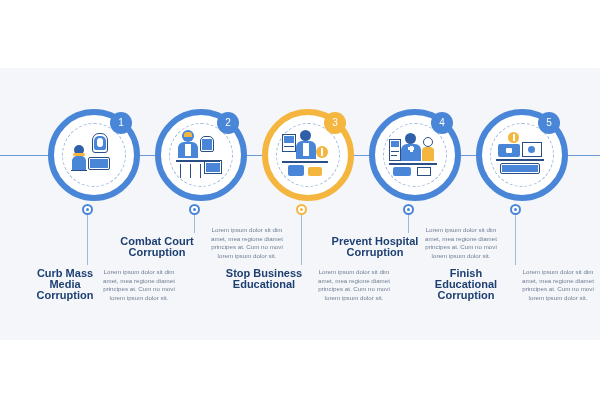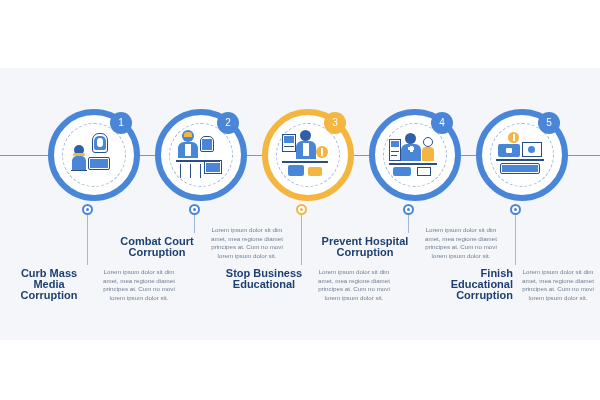--- a/index.html
+++ b/index.html
@@ -157,21 +157,21 @@
       <div class="sh blue-fill" style="left:2px; top:25px; width:14px; height:14px; border-radius:5px 5px 0 0;"></div>
       <div class="sh ln" style="left:1px; top:39px; width:16px; height:1px;"></div>
       <div class="sh outl" style="left:18px; top:26px; width:22px; height:13px; border-radius:2px;"></div>
       <div class="sh blue-fill" style="left:20px; top:28px; width:18px; height:9px;"></div>
     </div>
 
     <div class="badge blue" style="left:110px; top:112px;">1</div>
     <div class="dot blue" style="left:82px; top:204px;"></div>
     <div class="stem" style="left:87px; top:215px; height:50px;"></div>
 
-    <div class="title" style="left:4px; top:268px; width:90px; white-space:pre-line;">Curb Mass Media
+    <div class="title" style="left:20px; top:268px; width:90px; white-space:pre-line;">Curb Mass Media
 Corruption</div>
     <div class="body" style="left:96px; top:268px; width:86px;">Lorem ipsum dolor sit dim amet, mea regione diamet principes at. Cum no movi lorem ipsum dolor sit.</div>
   </div>
 
   <div class="node">
     <div class="circle blue" style="left:155px; top:109px; width:92px; height:92px;"></div>
     <div class="dashed" style="left:169px; top:123px; width:64px; height:64px;"></div>
 
     <div class="ill" style="left:176px; top:130px; width:50px; height:50px;">
       <div class="sh rnd blue-fill" style="left:6px; top:0px; width:12px; height:12px;"></div>
@@ -241,21 +241,21 @@
       <div class="sh yl" style="left:33px; top:16px; width:12px; height:14px; border-radius:4px 4px 0 0;"></div>
       <div class="sh ln" style="left:0px; top:32px; width:48px; height:2px;"></div>
       <div class="sh blue-fill" style="left:4px; top:36px; width:18px; height:9px; border-radius:2px;"></div>
       <div class="sh outl" style="left:28px; top:36px; width:14px; height:9px;"></div>
     </div>
 
     <div class="badge blue" style="left:431px; top:112px;">4</div>
     <div class="dot blue" style="left:403px; top:204px;"></div>
     <div class="stem" style="left:408px; top:215px; height:18px;"></div>
 
-    <div class="title" style="left:320px; top:236px; width:90px; white-space:pre-line;">Prevent Hospital
+    <div class="title" style="left:330px; top:236px; width:90px; white-space:pre-line;">Prevent Hospital
 Corruption</div>
     <div class="body" style="left:418px; top:226px; width:86px;">Lorem ipsum dolor sit dim amet, mea regione diamet principes at. Cum no movi lorem ipsum dolor sit.</div>
   </div>
 
   <div class="node">
     <div class="circle blue" style="left:476px; top:109px; width:92px; height:92px;"></div>
     <div class="dashed" style="left:490px; top:123px; width:64px; height:64px;"></div>
 
     <div class="ill" style="left:496px; top:132px; width:52px; height:46px;">
       <div class="sh rnd yl" style="left:12px; top:0px; width:11px; height:11px;"></div>
@@ -266,18 +266,18 @@
       <div class="sh rnd blue-fill" style="left:32px; top:14px; width:7px; height:7px;"></div>
       <div class="sh ln" style="left:0px; top:27px; width:48px; height:2px;"></div>
       <div class="sh outl" style="left:4px; top:31px; width:40px; height:11px; border-radius:2px;"></div>
       <div class="sh blue-fill" style="left:6px; top:33px; width:36px; height:7px;"></div>
     </div>
 
     <div class="badge blue" style="left:538px; top:112px;">5</div>
     <div class="dot blue" style="left:510px; top:204px;"></div>
     <div class="stem" style="left:515px; top:215px; height:50px;"></div>
 
-    <div class="title" style="left:419px; top:268px; width:94px; white-space:pre-line;text-align:right;">Finish Educational
+    <div class="title" style="left:419px; top:268px; width:94px; white-space:pre-line;">Finish Educational
 Corruption</div>
     <div class="body" style="left:516px; top:268px; width:84px;">Lorem ipsum dolor sit dim amet, mea regione diamet principes at. Cum no movi lorem ipsum dolor sit.</div>
   </div>
 
 </div>
 
 </body></html>

